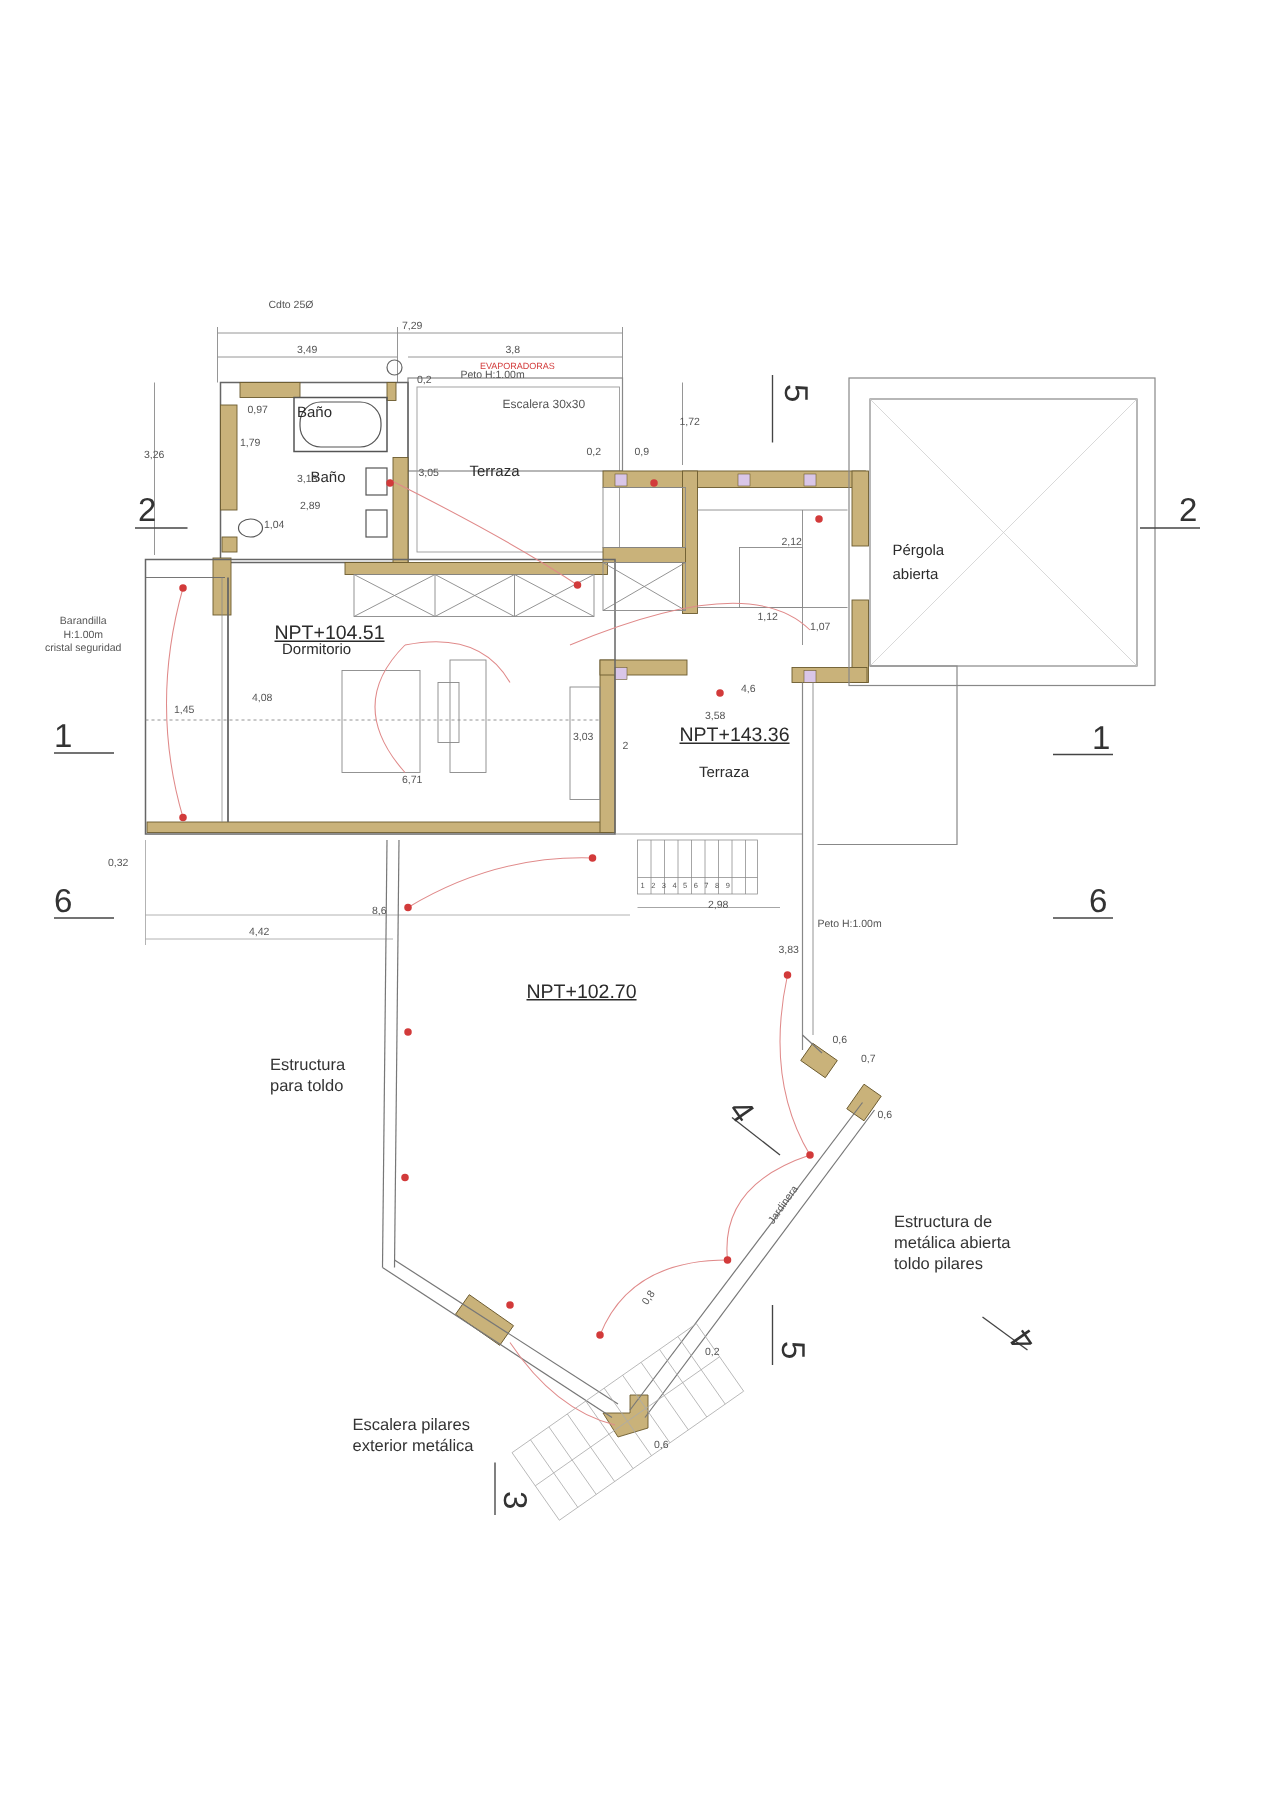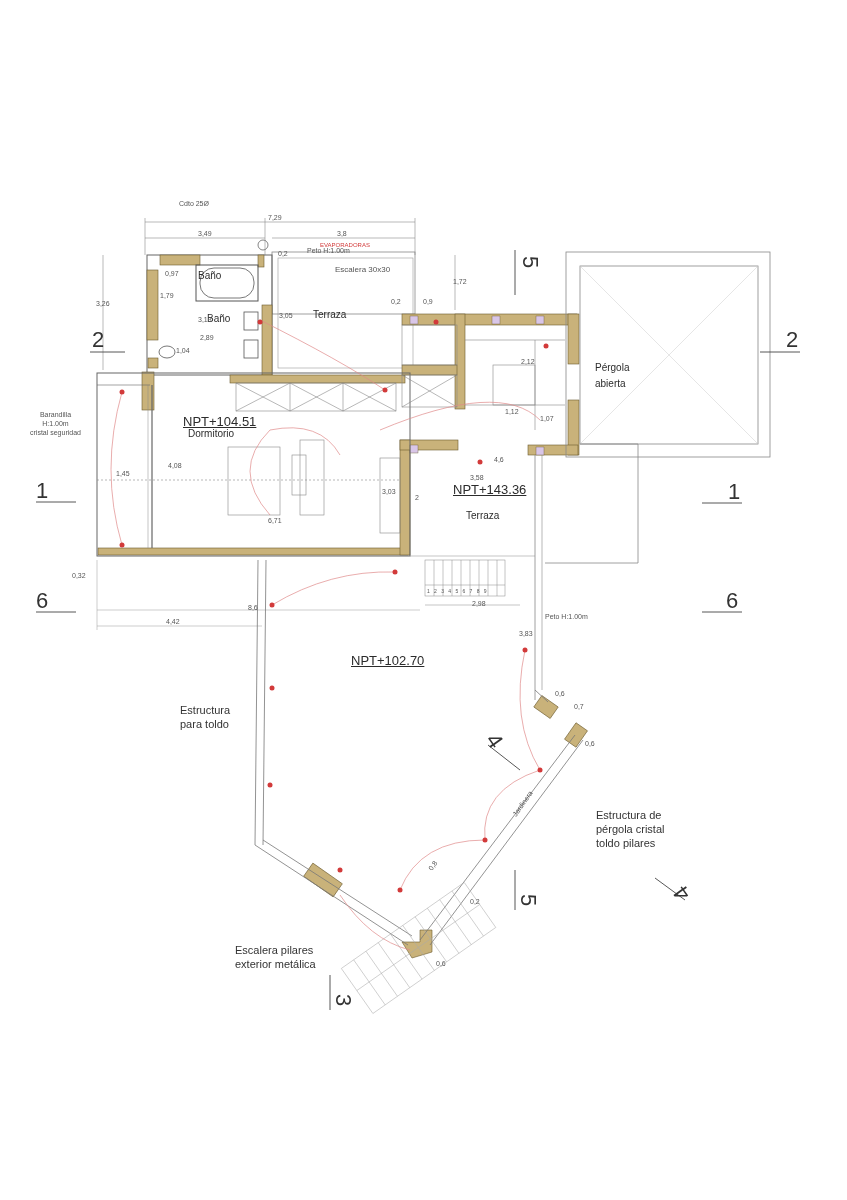--- a/index.html
+++ b/index.html
@@ -276,21 +276,21 @@
 
 <div class="lbl note" style="left:180px;top:703px;">
   <div>Estructura</div>
   <div>para toldo</div>
 </div>
 
 <div class="lbl dim" style="left:508px;top:800px;transform:rotate(-55deg);">Jardinera</div>
 
 <div class="lbl note" style="left:596px;top:808px;">
   <div>Estructura de</div>
-  <div>pérgola cristal</div>
+  <div>metálica abierta</div>
   <div>toldo pilares</div>
 </div>
 
 <div class="lbl dim" style="left:428px;top:862px;transform:rotate(-55deg);">0,8</div>
 <div class="lbl dim" style="left:470px;top:898px;">0,2</div>
 <div class="lbl dim" style="left:436px;top:960px;">0,6</div>
 
 <div class="lbl note" style="left:235px;top:943px;">
   <div>Escalera pilares</div>
   <div>exterior metálica</div>

